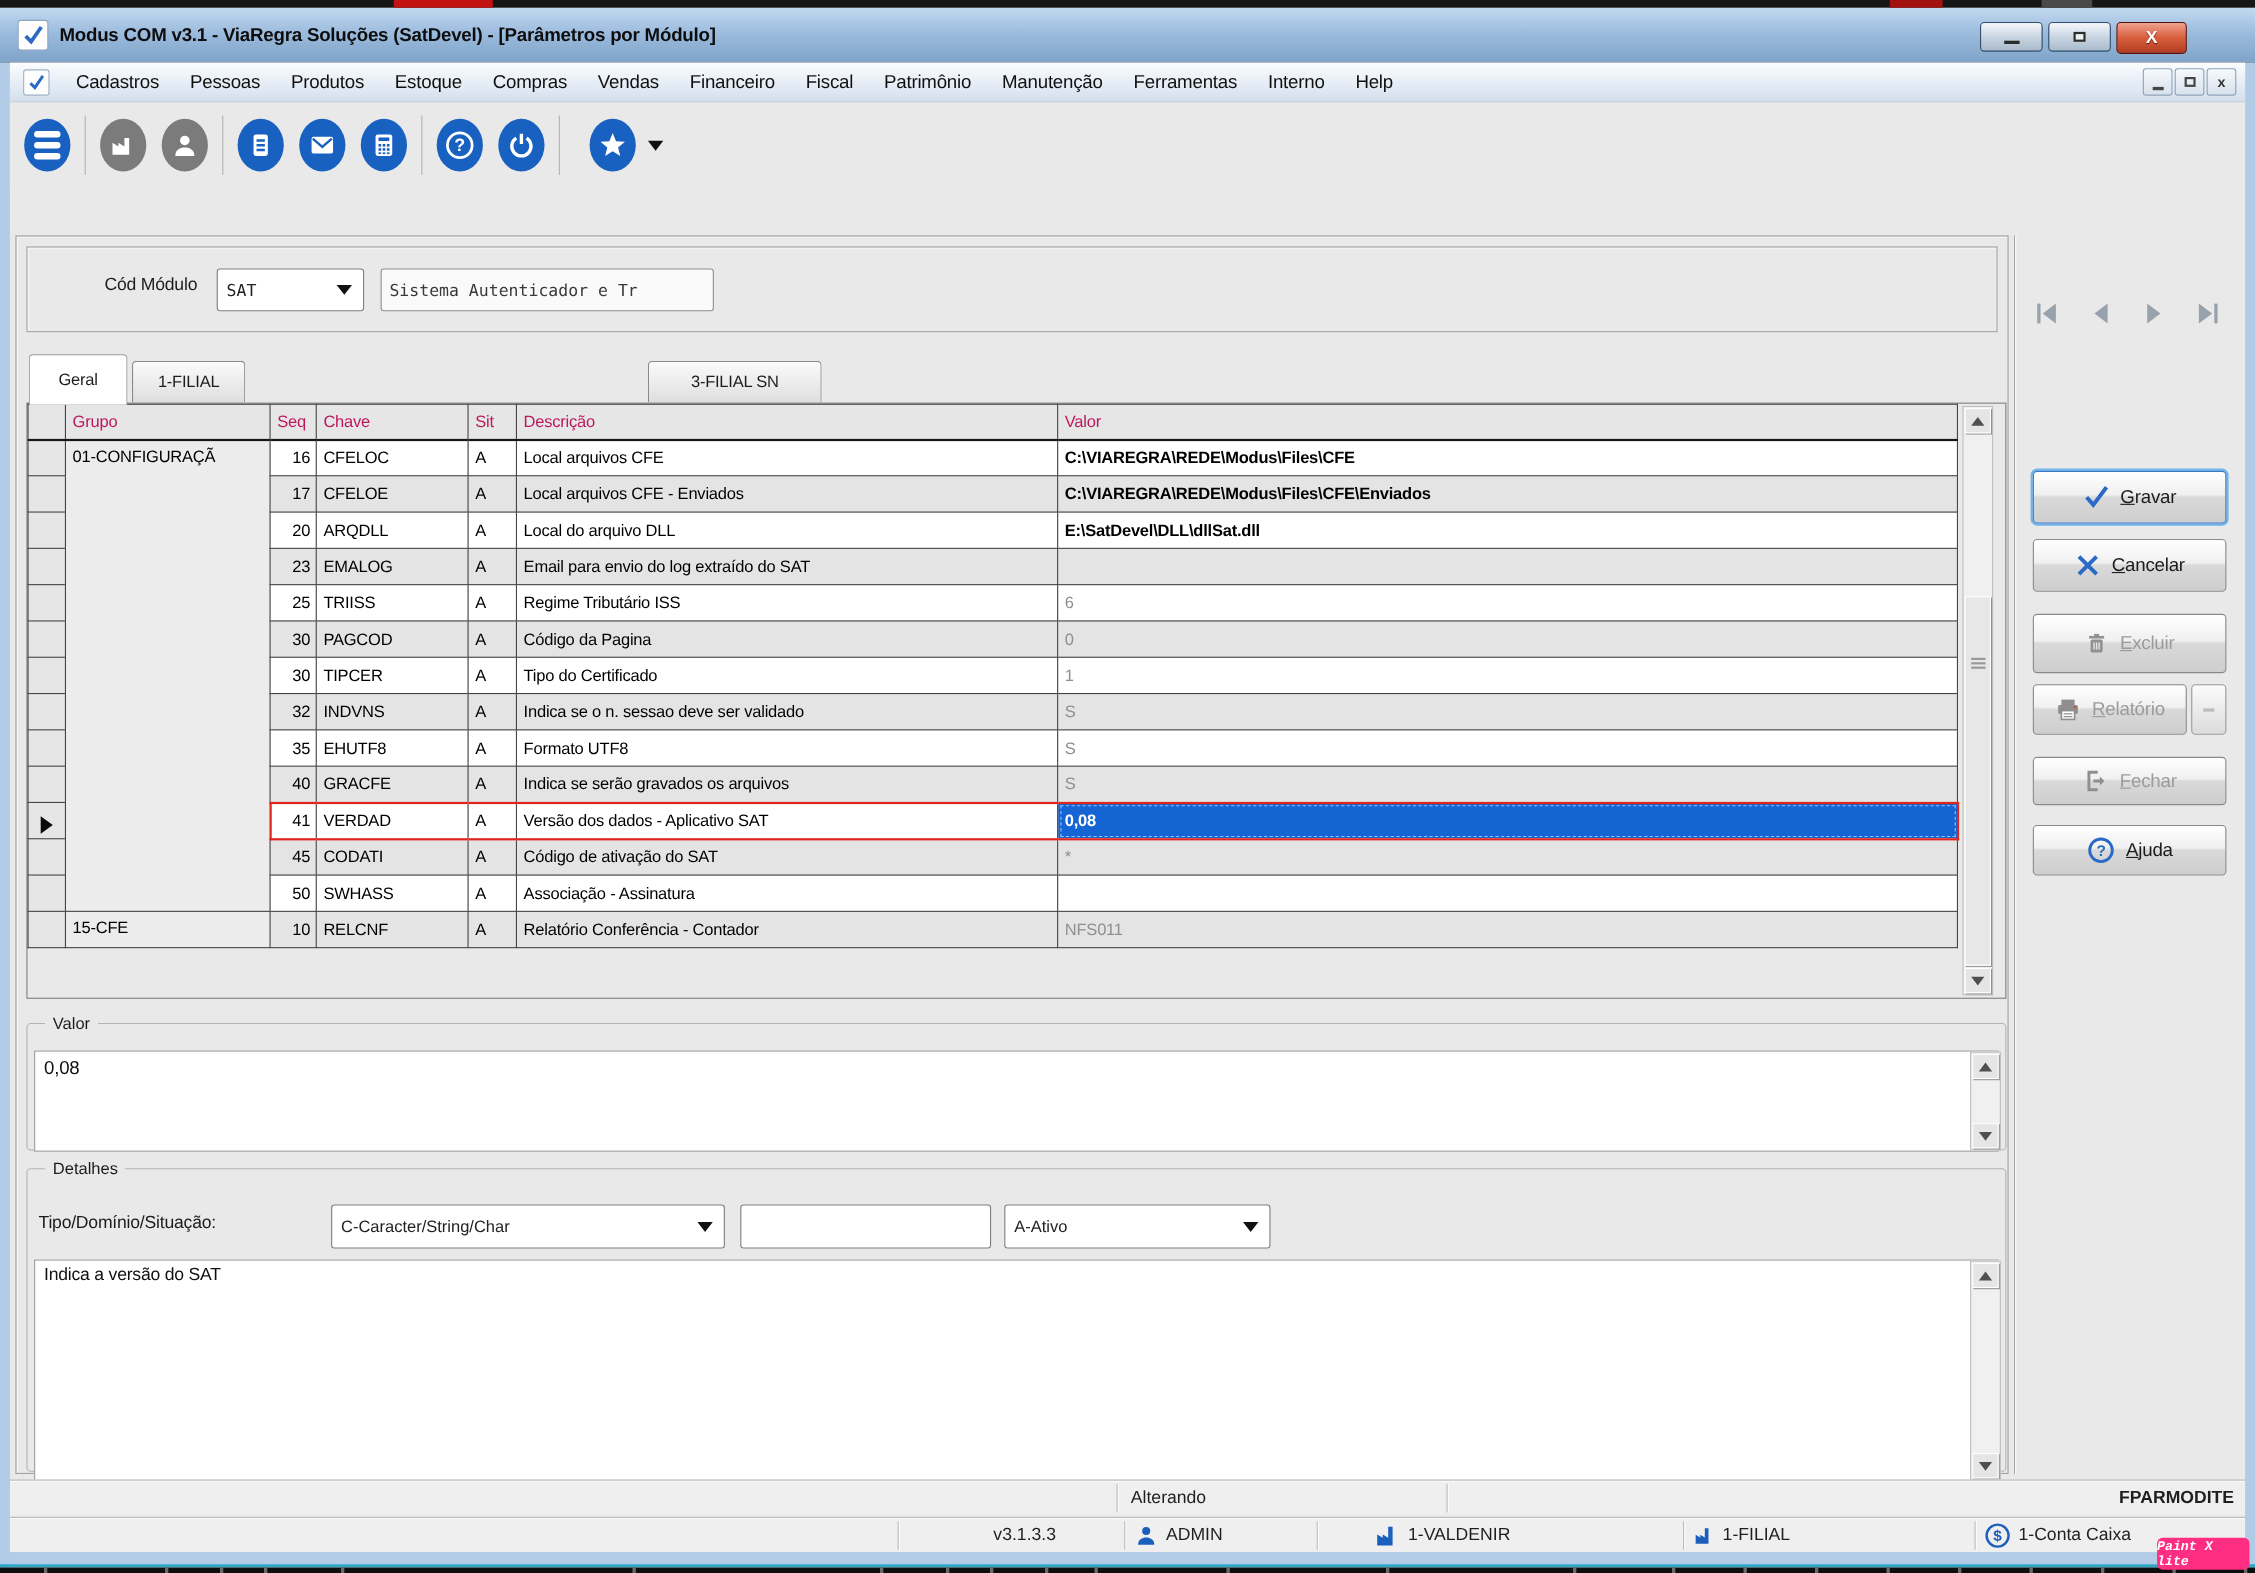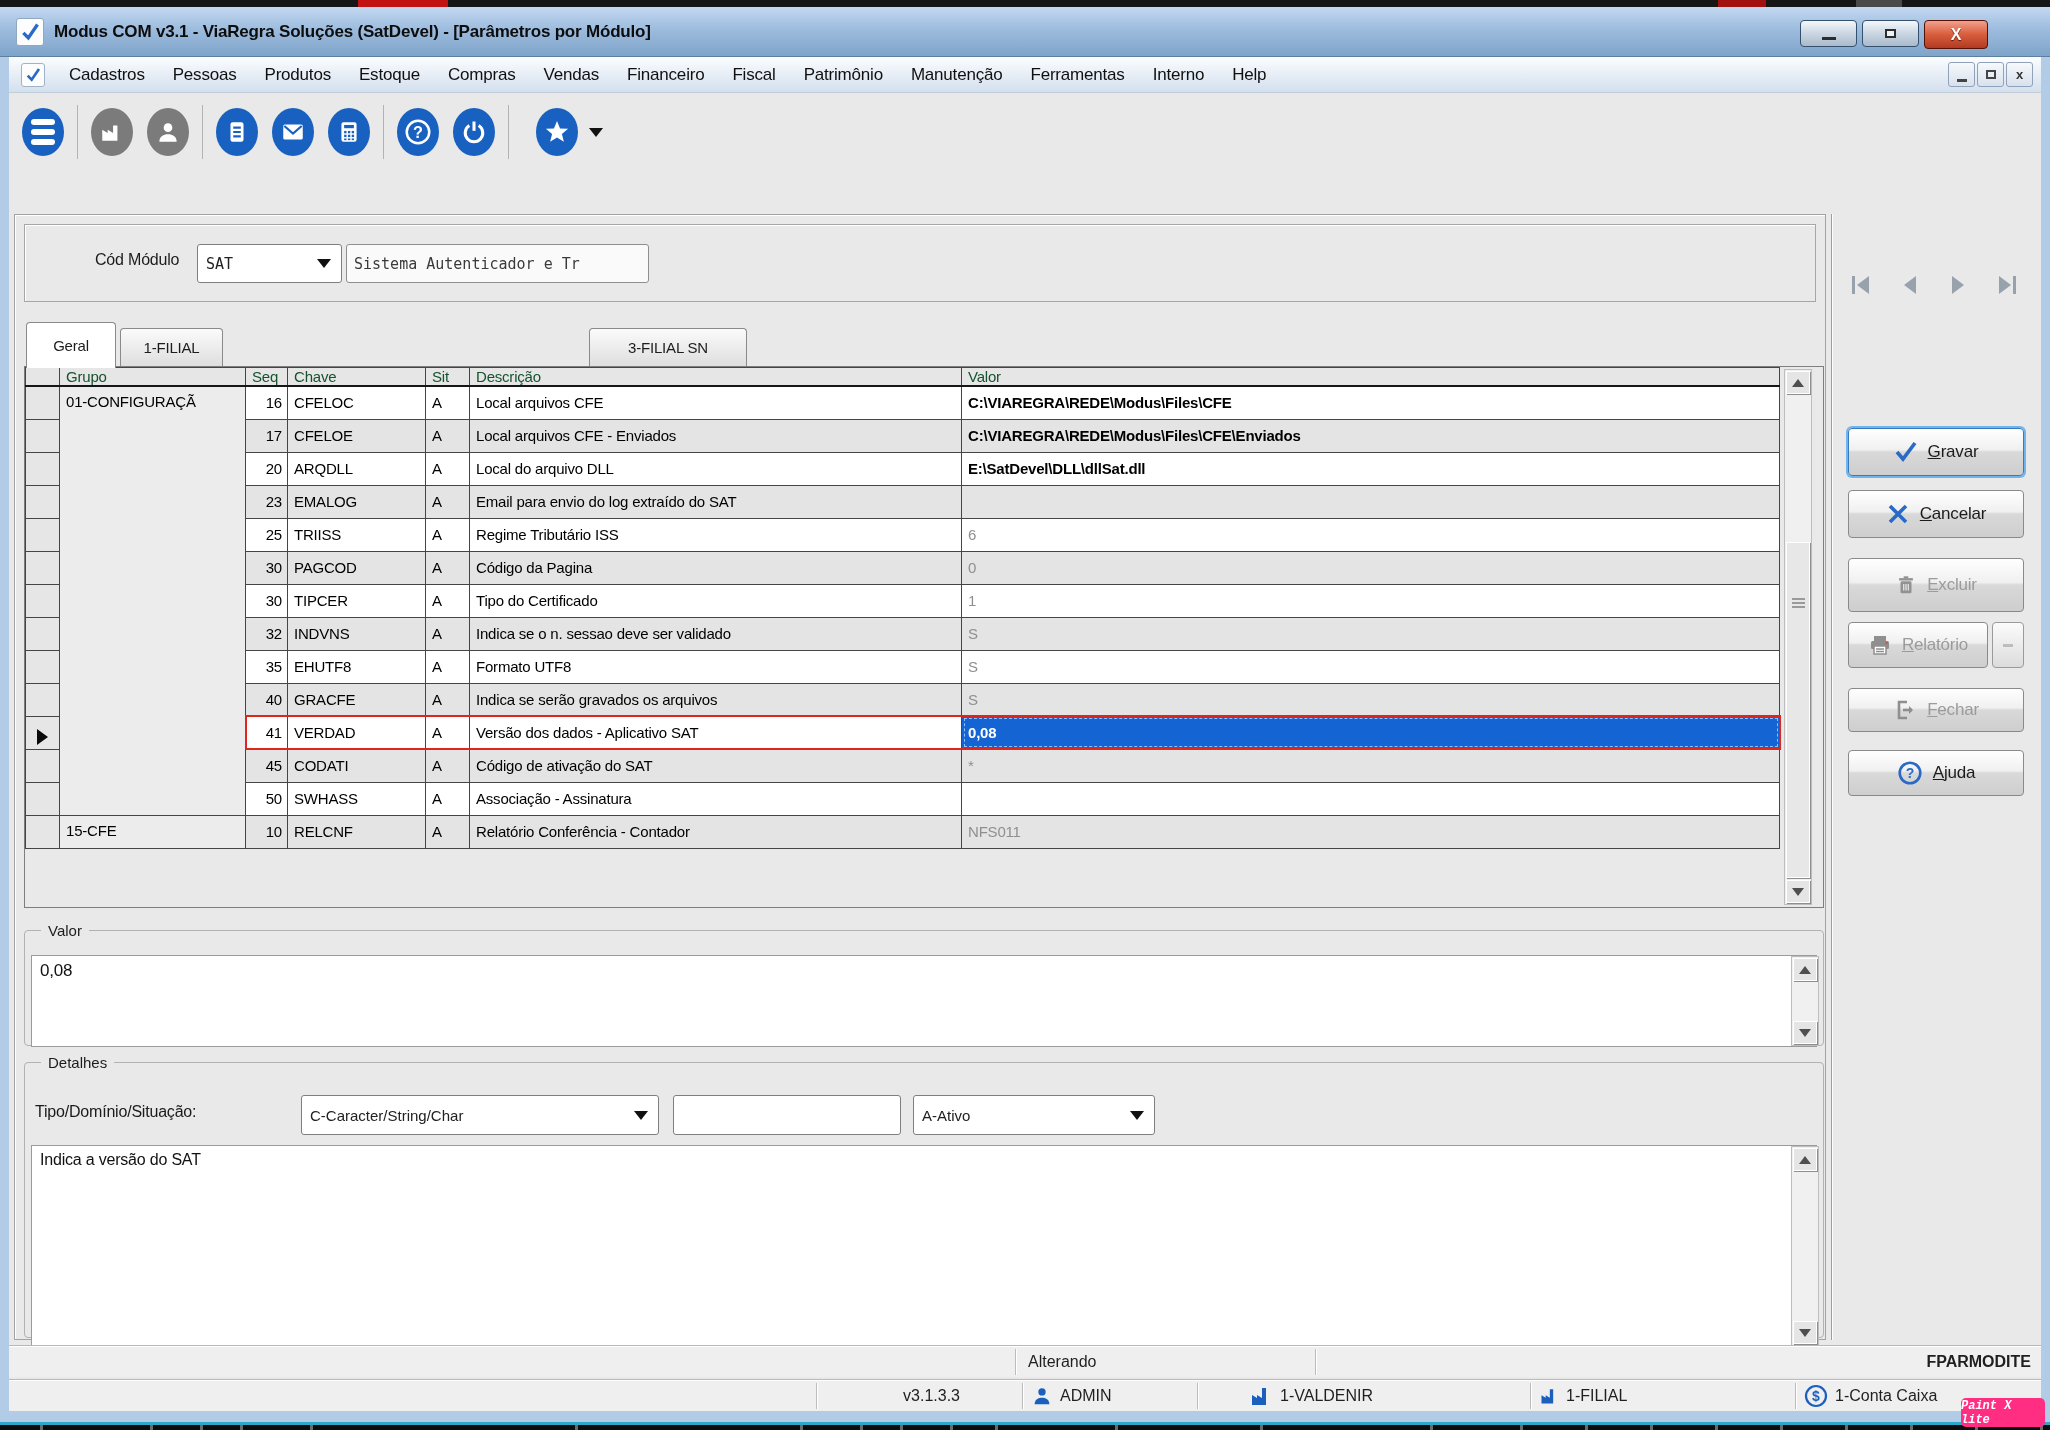--- a/index.html
+++ b/index.html
@@ -58,35 +58,35 @@
   .main-frame { position:absolute; left:14px; top:214px; width:1812px; height:1126px; border:1px solid #a2a2a2; box-shadow:1px 1px 0 #fff inset; background:#e9e9e9; }
   .panel-divider { position:absolute; left:1831px; top:214px; width:1px; height:1126px; background:#9e9e9e; }
   .panel-divider2 { position:absolute; left:1832px; top:214px; width:1px; height:1126px; background:#fdfdfd; }
 
   
   .module-bar { position:absolute; left:24px; top:224px; width:1792px; height:78px; border:1px solid #a6a6a6; box-shadow:1px 1px 0 #fff inset; background:#e9e9e9; }
   .module-label { position:absolute; left:70px; top:26px; font-size:16px; color:#1c1c1c; letter-spacing:-0.2px; }
   .combo { background:#fff; border:1px solid #7f7f7f; border-radius:3px; display:flex; align-items:center; }
   .combo .txt { flex:1; padding-left:8px; font-size:15px; color:#222; white-space:nowrap; overflow:hidden; }
   .combo .arr { width:0; height:0; border-left:7px solid transparent; border-right:7px solid transparent; border-top:9px solid #111; margin-right:10px; }
-  .module-combo { position:absolute; left:172px; top:19px; width:145px; height:39px; }
+  .module-combo { position:absolute; left:172px; top:19px; width:134px; height:39px; }
   .module-combo .txt { font-family:"DejaVu Sans Mono", monospace; font-size:15px; }
   .module-desc { position:absolute; left:321px; top:19px; width:303px; height:39px; background:#fafafa; border:1px solid #8f8f8f; border-radius:3px;
     font-family:"DejaVu Sans Mono", monospace; font-size:15px; color:#3a3a3a; display:flex; align-items:center; padding-left:7px; white-space:nowrap; overflow:hidden; }
 
   
   .subtab { position:absolute; height:38px; top:328px; background:linear-gradient(#fbfbfb,#dedede); border:1px solid #8a8a8a; border-bottom:none;
     border-radius:4px 4px 0 0; display:flex; align-items:center; justify-content:center; font-size:15px; color:#1d1d1d; letter-spacing:-0.2px; z-index:2; }
   .subtab.active { top:322px; height:46px; background:#fff; z-index:3; }
 
   
   .grid-box { position:absolute; left:24px; top:366px; width:1800px; height:542px; border:1px solid #7e7e7e; background:#e9e9e9; z-index:2; }
   table.grid { border-collapse:collapse; table-layout:fixed; width:1754px; font-size:15px; letter-spacing:-0.2px; }
   table.grid th, table.grid td { border:1px solid #454545; height:33px; padding:0 6px; overflow:hidden; white-space:nowrap; text-align:left; font-weight:400; }
-  table.grid thead th { background:#e6e6e6; color:#14532d; border-bottom:2px solid #161616; height:18px;margin-left:16px; }
+  table.grid thead th { background:#e6e6e6; color:#be185d; border-bottom:2px solid #161616; height:32px;margin-left:16px; }
   table.grid td.ind, table.grid th.ind { background:#e6e6e6; padding:0; }
   tr.odd td { background:#ffffff; }
   tr.even td { background:#e4e4e4; }
   table.grid td.grupo { background:#ececec !important; vertical-align:top; padding-top:6px; }
   table.grid td.seq { text-align:right; padding-right:5px; }
   table.grid td.valor { color:#8f8f8f; }
   table.grid td.valor.path { color:#000; font-weight:700; }
   tr.sel td { border-top:2px solid #e0251c; border-bottom:2px solid #e0251c; }
   tr.sel td.ind { border-top:1px solid #454545; border-bottom:1px solid #454545; }
   tr.sel td.seq { border-left:2px solid #e0251c; }

